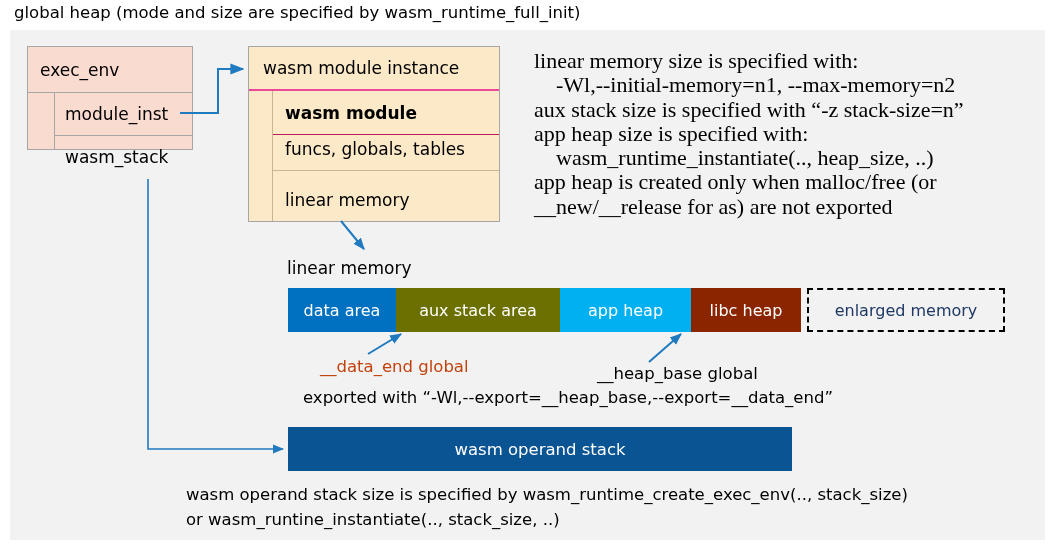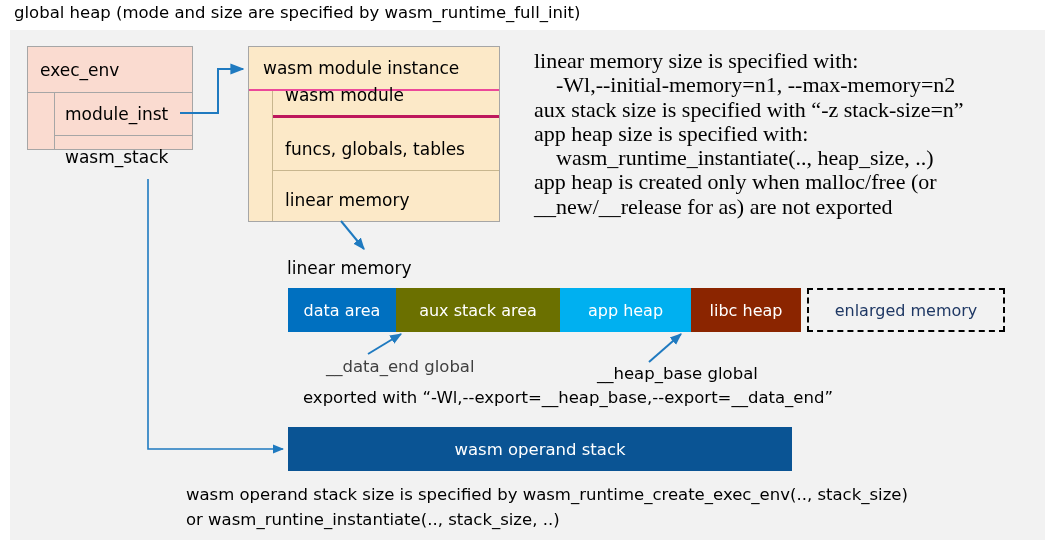--- a/index.html
+++ b/index.html
@@ -72,21 +72,21 @@
   }
   .wmi .gutter {
     position: absolute; left: 0; top: 44px; width: 24px; bottom: 0;
     border-right: 1px solid #c8b68e; box-sizing: border-box;
   }
   .wmi .row {
     position: absolute; left: 24px; right: 0; height: 44px;
     display: flex; align-items: center; padding-left: 12px;
     font-size: 17px; color: #000; box-sizing: border-box;
   }
-  .wmi .row.r1 { top: 27px;  border-bottom: 3px solid #be185d; }
+  .wmi .row.r1 { top: 44px;  border-bottom: 1px solid #be185d; font-weight: bold; }
   .wmi .row.r2 { top: 80px;  border-bottom: 1px solid #c8b68e; }
   .wmi .row.r3 { top: 132px; height: 42px; }
 
   
   .note-right {
     position: absolute; left: 534px; top: 49px;
     font-size: 22px; line-height: 24.3px; color: #000;
     white-space: pre;
     font-family: Liberation Serif, serif;
   }
@@ -112,21 +112,21 @@
   .seg.enl   {
     width: 198px; color: #1f3864;
     background: #f2f2f2;
     border: 2.5px dashed #000000;
     margin-left: 6px;
   }
 
   
   .note-dataend {
     position: absolute; left: 320px; top: 357px;
-    font-size: 16.5px; color: #404040; white-space: nowrap; margin-left: 6px;
+    font-size: 16.5px; color: #c2410c; white-space: nowrap;
   }
   .note-heapbase {
     position: absolute; left: 597px; top: 364px;
     font-size: 16.5px; color: #000; white-space: nowrap;
   }
   .note-exported {
     position: absolute; left: 303px; top: 388px;
     font-size: 16.5px; color: #000; white-space: nowrap;
   }
 

